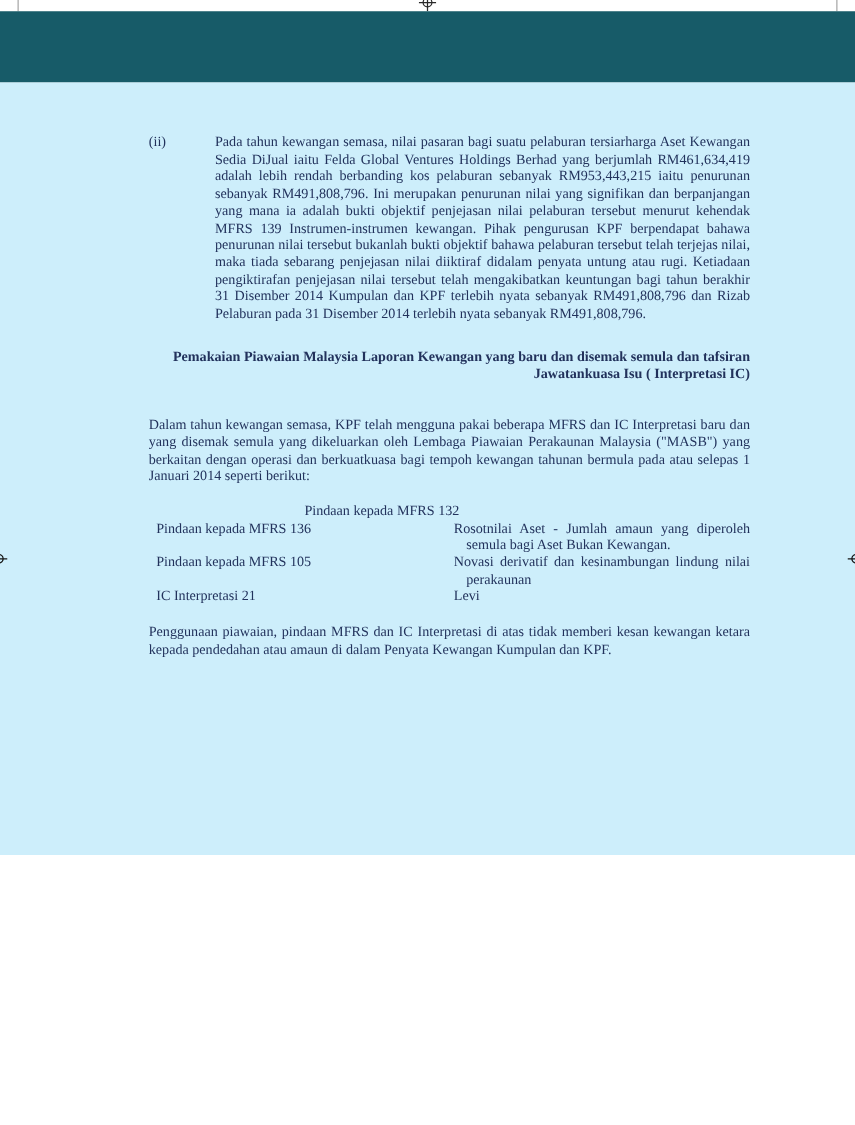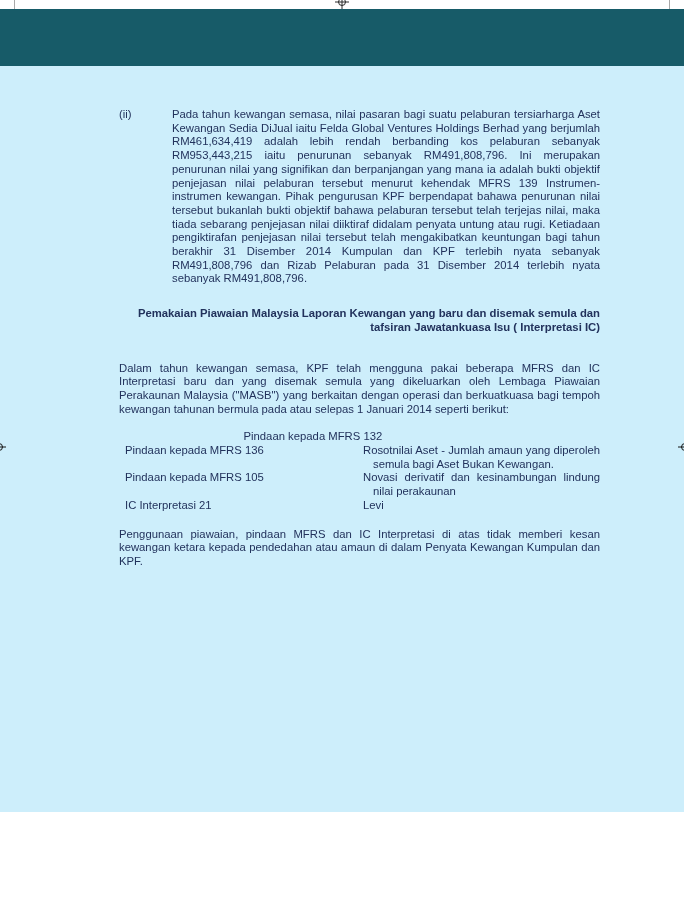--- a/index.html
+++ b/index.html
@@ -9,24 +9,24 @@
     --accent-orange: #ee7d22;
     --footer-gray: #8f9093;
     --pagenum-gray: #55565a;
     --divider: #cccccc;
     --cropmark: #a8a8a8;
   }
   *{margin:0;padding:0;box-sizing:border-box;}
   html,body{background:#ffffff;}
   .page{
     position:relative;
-    width:684px;height:812px;
+    width:684px;height:684px;
     background:#ffffff;
     overflow:hidden;
-    font-family:Liberation Sans, sans-serif;
+    font-family:Liberation Serif, serif;
   }
   
   .band-top{position:absolute;left:0;top:9px;width:684px;height:57px;background:var(--band);}
   .band-bottom{position:absolute;left:0;top:879px;width:684px;height:21px;background:var(--band);}
   
   .panel{position:absolute;left:0;top:66px;width:684px;height:762px;background:var(--panel);}
   
   .content{
     position:absolute;left:119px;top:108px;width:481px;
     color:var(--ink);

